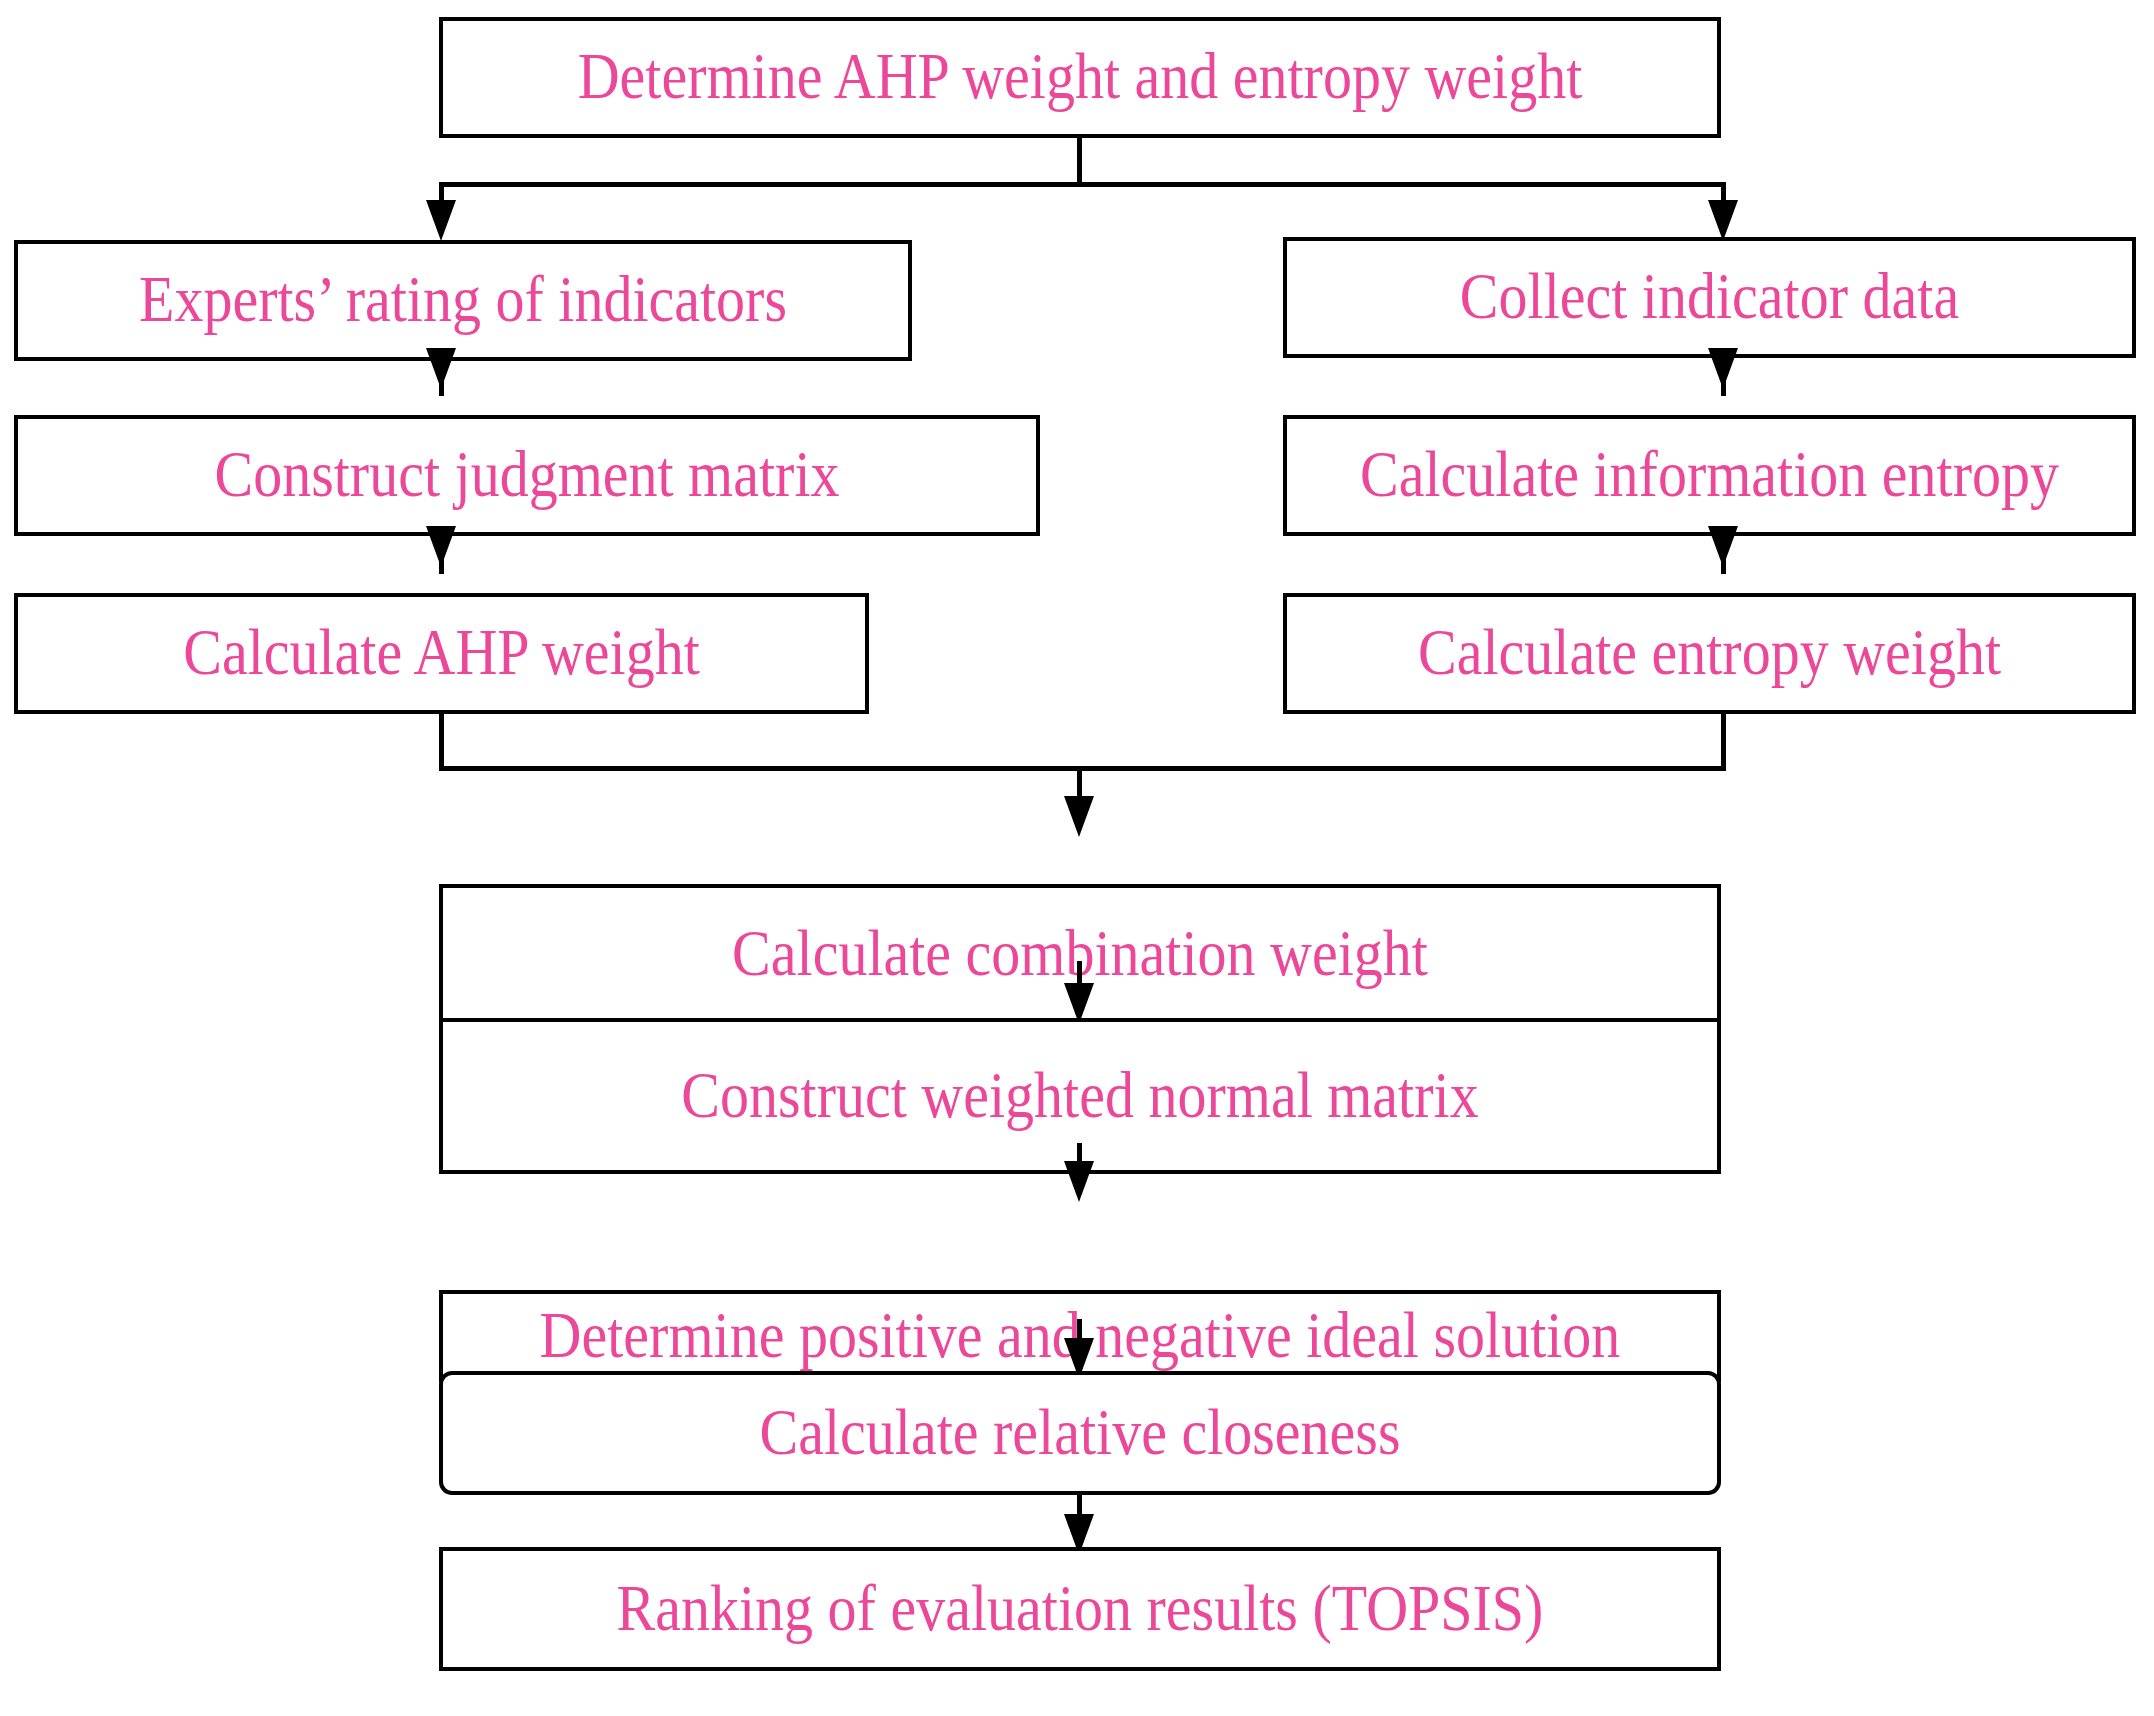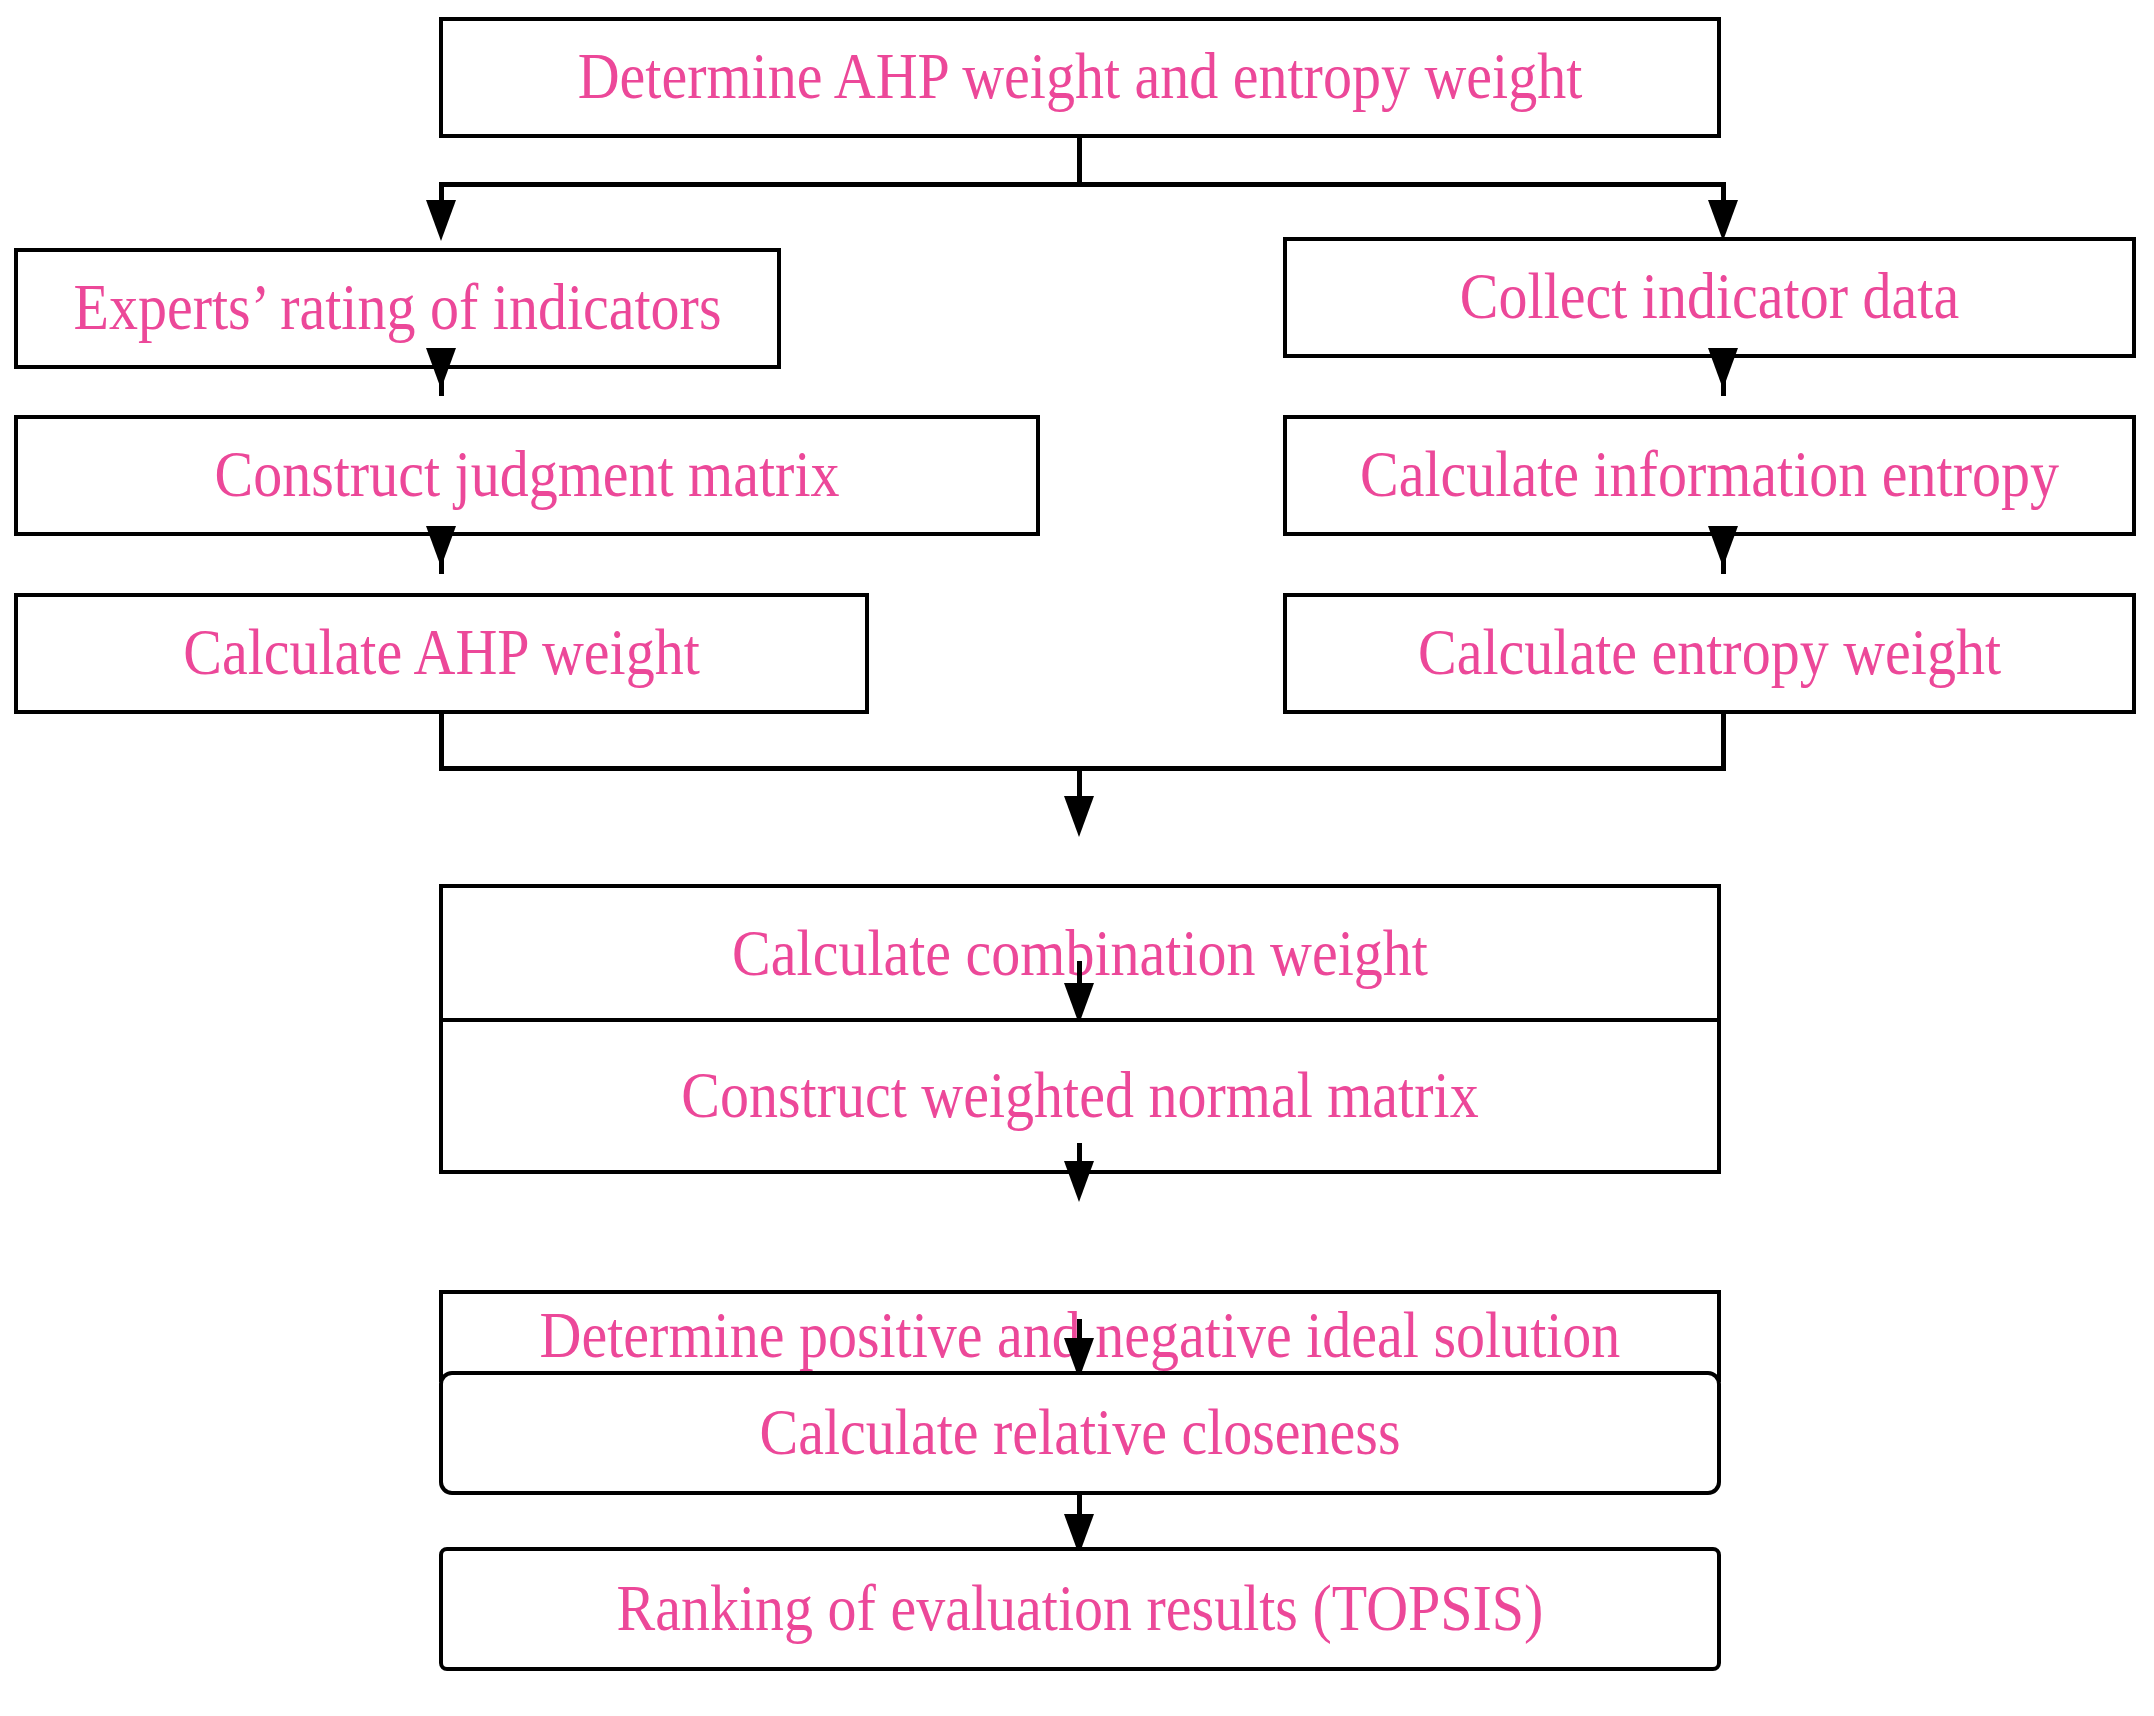--- a/index.html
+++ b/index.html
@@ -74,21 +74,21 @@
   <div class="vline" style="left:1077px; top:137px; height:46px;"></div>
 
   <div class="hline" style="left:439px; top:182px; width:1287px;"></div>
 
   <div class="vline" style="left:439px; top:182px; height:28px;"></div>
   <div class="arrowhead thin" style="left:426px; top:200px;"></div>
 
   <div class="vline" style="left:1721px; top:182px; height:28px;"></div>
   <div class="arrowhead thin" style="left:1708px; top:200px;"></div>
 
-  <div class="node" style="left:14px; top:248px; width:767px; height:121px;">
+  <div class="node" style="left:14px; top:240px; width:898px; height:121px;">
     <span class="label">Experts’ rating of indicators</span>
   </div>
   <div class="vline" style="left:439px; top:357px; height:39px;"></div>
   <div class="arrowhead thin" style="left:426px; top:348px;"></div>
 
   <div class="node" style="left:14px; top:415px; width:1026px; height:121px;">
     <span class="label">Construct judgment matrix</span>
   </div>
   <div class="vline" style="left:439px; top:535px; height:39px;"></div>
   <div class="arrowhead thin" style="left:426px; top:526px;"></div>
@@ -136,18 +136,18 @@
   </div>
   <div class="vline" style="left:1077px; top:1319px; height:43px;"></div>
   <div class="arrowhead thin" style="left:1064px; top:1338px;"></div>
 
   <div class="node" style="left:439px; top:1371px; width:1282px; height:124px;border-radius:13px;">
     <span class="label">Calculate relative closeness</span>
   </div>
   <div class="vline" style="left:1077px; top:1495px; height:43px;"></div>
   <div class="arrowhead thin" style="left:1064px; top:1514px;"></div>
 
-  <div class="node" style="left:439px; top:1547px; width:1282px; height:124px;border-radius:8px;">
+  <div class="node" style="left:439px; top:1547px; width:1282px; height:124px;">
     <span class="label">Ranking of evaluation results (TOPSIS)</span>
   </div>
 
 </div>
 
 
 </body></html>

